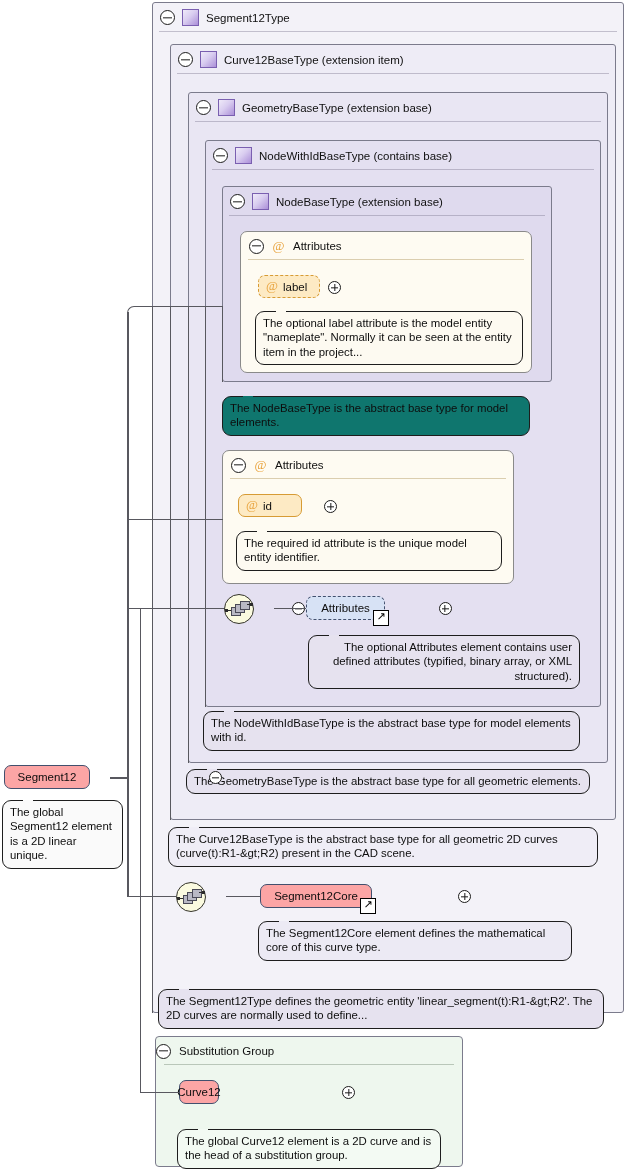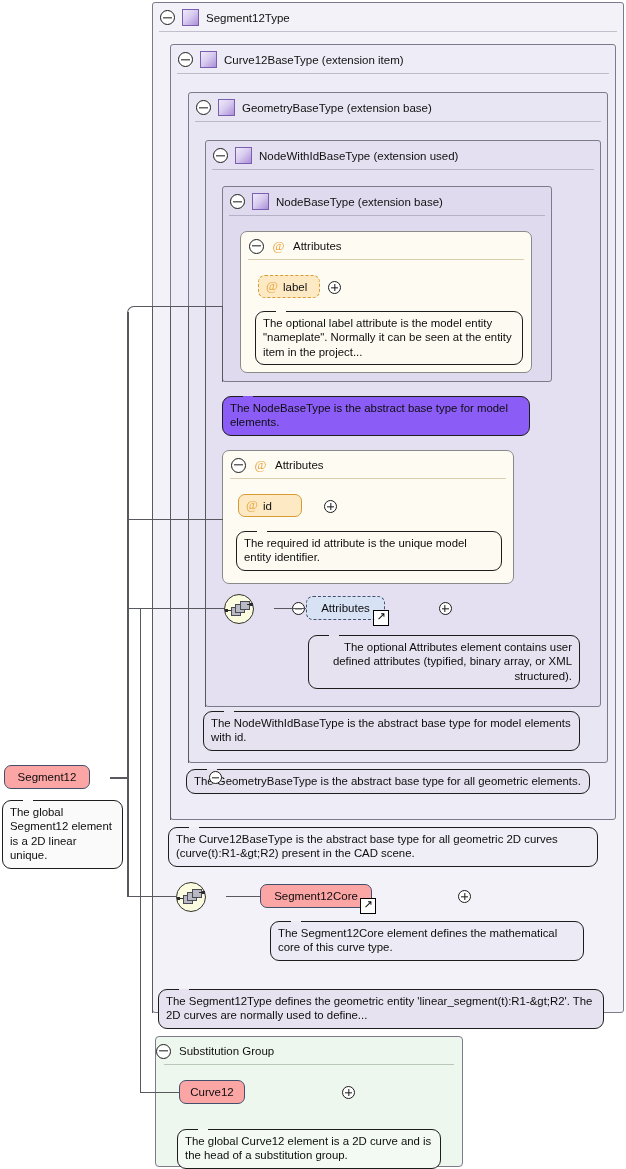--- a/index.html
+++ b/index.html
@@ -179,21 +179,21 @@
     <span class="tsq"></span>
     <span class="tlabel">GeometryBaseType (extension base)</span>
     <span class="sep"></span>
   </div>
 </div>
 
 <div class="typebox" style="left:205px;top:140px;width:396px;height:567px;background:#e4e0f1;">
   <div class="hdr">
     <span class="tog"></span>
     <span class="tsq"></span>
-    <span class="tlabel">NodeWithIdBaseType (extension used)</span>
+    <span class="tlabel">NodeWithIdBaseType (contains base)</span>
     <span class="sep"></span>
   </div>
 </div>
 
 <div class="typebox" style="left:222px;top:186px;width:330px;height:196px;background:#dfdaee;">
   <div class="hdr">
     <span class="tog"></span>
     <span class="tsq"></span>
     <span class="tlabel">NodeBaseType (extension base)</span>
     <span class="sep"></span>
@@ -215,21 +215,21 @@
   <span>label</span>
 </div>
 <div class="tog plus abs" style="left:328px;top:281px;"></div>
 
 <div class="note" style="left:255px;top:311px;width:268px;background:#fdfaf1;">
   <span class="tip"></span>
   <span class="tipfill"></span>
   <span>The optional label attribute is the model entity "nameplate". Normally it can be seen at the entity item in the project...</span>
 </div>
 
-<div class="note" style="left:222px;top:396px;width:308px;background:#8b5cf6;">
+<div class="note" style="left:222px;top:396px;width:308px;background:#0f766e;">
   <span class="tip"></span>
   <span class="tipfill"></span>
   <span>The NodeBaseType is the abstract base type for model elements.</span>
 </div>
 
 
 <div class="attrbox" style="left:222px;top:450px;width:292px;height:134px;">
   <div class="hdr">
     <span class="tog"></span>
     <span class="atg">@</span>
@@ -305,42 +305,42 @@
 </div>
 <div class="tog abs" style="left:212px;top:890px;"></div>
 <div class="ln lnh" style="left:226px;top:896px;width:34px;"></div>
 
 <div class="elpill" style="left:260px;top:884px;width:112px;">
   <span>Segment12Core</span>
   <span class="refbadge"></span>
 </div>
 <div class="tog plus abs" style="left:377px;top:890px;"></div>
 
-<div class="note" style="left:258px;top:921px;width:314px;background:#eceaf4;margin-left:12px;">
+<div class="note" style="left:258px;top:921px;width:314px;background:#eceaf4;">
   <span class="tip"></span>
   <span class="tipfill"></span>
   <span>The Segment12Core element defines the mathematical core of this curve type.</span>
 </div>
 
 <div class="note" style="left:158px;top:989px;width:446px;background:#e6e2ef;">
   <span class="tip"></span>
   <span class="tipfill"></span>
   <span>The Segment12Type defines the geometric entity 'linear_segment(t):R1-&amp;gt;R2'. The 2D curves are normally used to define...</span>
 </div>
 
 
 <div class="subbox" style="left:155px;top:1036px;width:308px;height:131px;">
   <div class="hdr">
     <span class="tog"></span>
     <span class="tlabel">Substitution Group</span>
     <span class="sep"></span>
   </div>
 </div>
 
-<div class="elpill" style="left:179px;top:1080px;width:66px;">
+<div class="elpill" style="left:179px;top:1080px;width:40px;">
   <span>Curve12</span>
 </div>
 <div class="tog plus abs" style="left:245px;top:1086px;"></div>
 
 <div class="note" style="left:177px;top:1117px;width:264px;background:#f3faf3;margin-top:12px;">
   <span class="tip"></span>
   <span class="tipfill"></span>
   <span>The global Curve12 element is a 2D curve and is the head of a substitution group.</span>
 </div>
 

